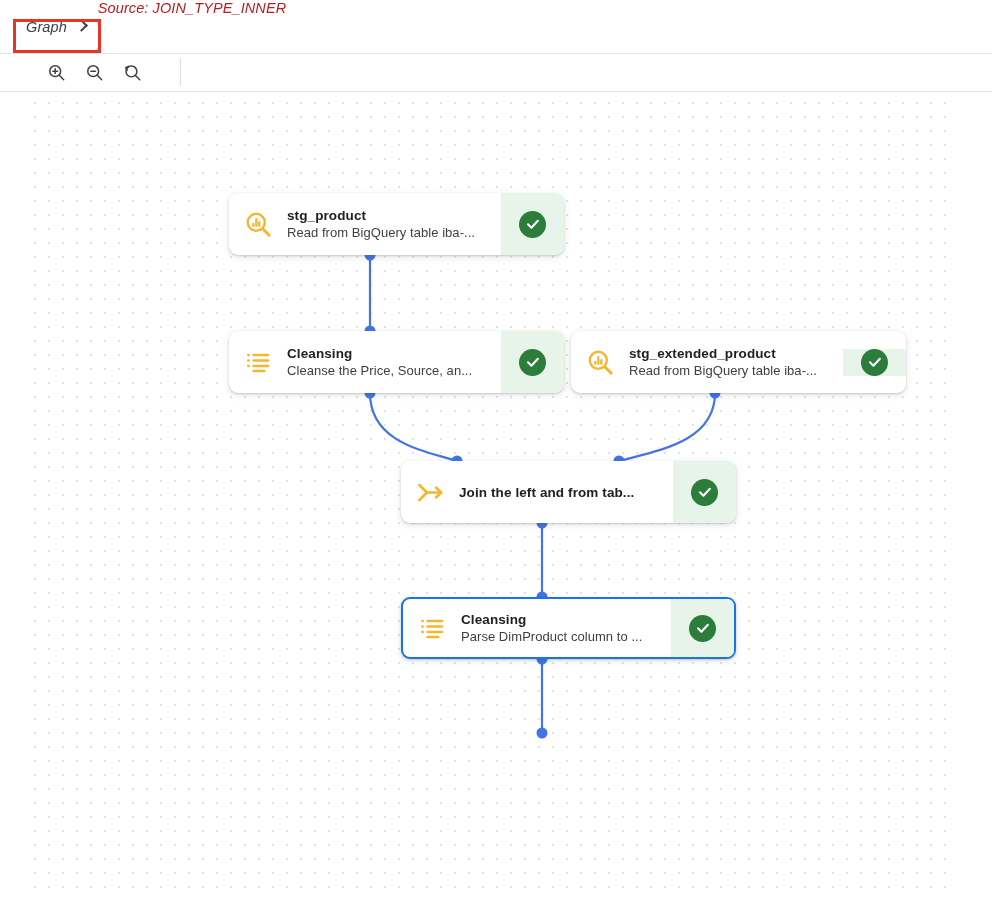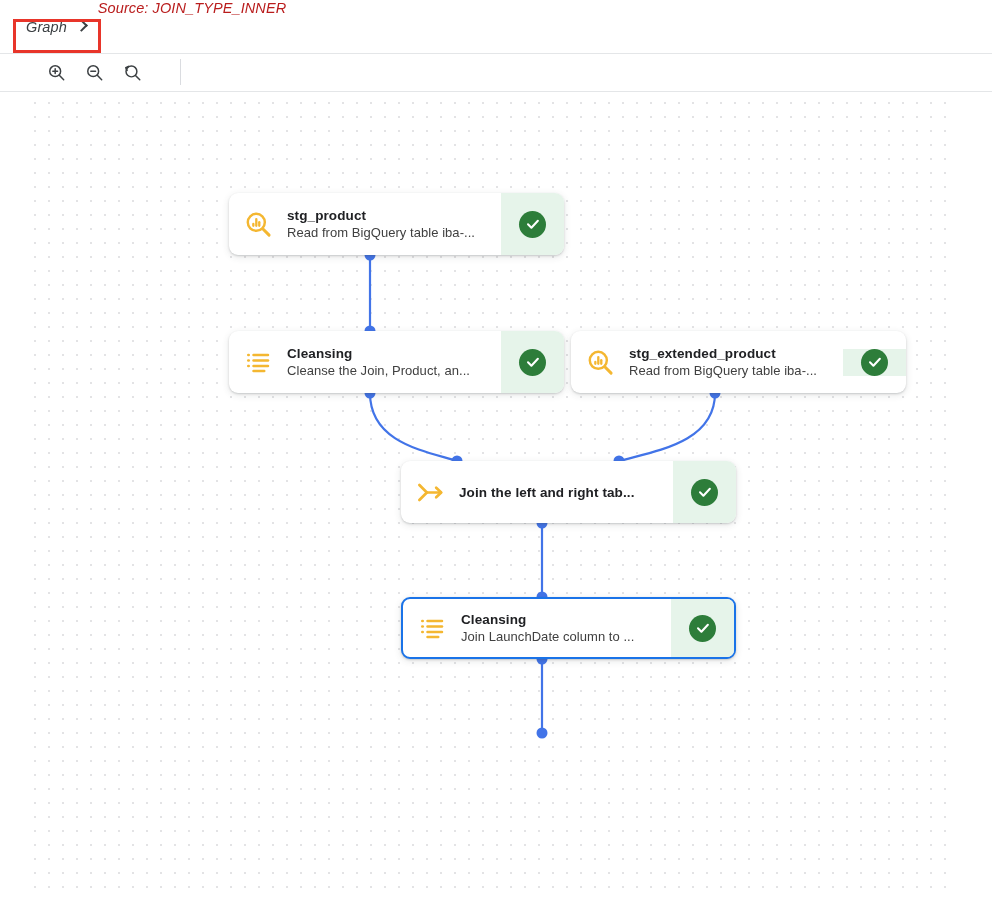--- a/index.html
+++ b/index.html
@@ -302,21 +302,21 @@
           <line x1="8.4" y1="6.4" x2="20" y2="6.4"></line>
           <line x1="4.2" y1="10.8" x2="4.6" y2="10.8"></line>
           <line x1="8.4" y1="10.8" x2="20" y2="10.8"></line>
           <line x1="4.2" y1="15.2" x2="4.6" y2="15.2"></line>
           <line x1="8.4" y1="15.2" x2="20" y2="15.2"></line>
           <line x1="8.4" y1="19.2" x2="17" y2="19.2"></line>
         </svg>
       </div>
       <div class="node-body">
         <div class="node-title">Cleansing</div>
-        <div class="node-sub">Cleanse the Join, Product, an...</div>
+        <div class="node-sub">Cleanse the Price, Source, an...</div>
       </div>
       <div class="node-status">
         <div class="status-circle">
           <svg width="16" height="16" viewBox="0 0 24 24" fill="none" stroke="#ffffff" stroke-width="3.1" stroke-linecap="round" stroke-linejoin="round">
             <polyline points="4.5,12.5 9.6,17.5 19.3,7.2"></polyline>
           </svg>
         </div>
       </div>
     </div>
 
@@ -345,21 +345,21 @@
 
     <div class="node" style="left:376px; top:368px; width:335px;">
       <div class="node-icon">
         <svg width="31" height="31" viewBox="0 0 24 24" fill="none" stroke="#f4b731" stroke-width="2.1" stroke-linecap="round" stroke-linejoin="round">
           <path d="M 3.4 6.2 L 9.2 12 L 3.4 17.8"></path>
           <line x1="9.2" y1="12" x2="20" y2="12"></line>
           <polyline points="16.4,8.3 20.3,12 16.4,15.7"></polyline>
         </svg>
       </div>
       <div class="node-body">
-        <div class="node-title">Join the left and right tab...</div>
+        <div class="node-title">Join the left and from tab...</div>
       </div>
       <div class="node-status">
         <div class="status-circle">
           <svg width="16" height="16" viewBox="0 0 24 24" fill="none" stroke="#ffffff" stroke-width="3.1" stroke-linecap="round" stroke-linejoin="round">
             <polyline points="4.5,12.5 9.6,17.5 19.3,7.2"></polyline>
           </svg>
         </div>
       </div>
     </div>
 
@@ -370,21 +370,21 @@
           <line x1="8.4" y1="6.4" x2="20" y2="6.4"></line>
           <line x1="4.2" y1="10.8" x2="4.6" y2="10.8"></line>
           <line x1="8.4" y1="10.8" x2="20" y2="10.8"></line>
           <line x1="4.2" y1="15.2" x2="4.6" y2="15.2"></line>
           <line x1="8.4" y1="15.2" x2="20" y2="15.2"></line>
           <line x1="8.4" y1="19.2" x2="17" y2="19.2"></line>
         </svg>
       </div>
       <div class="node-body">
         <div class="node-title">Cleansing</div>
-        <div class="node-sub">Join LaunchDate column to ...</div>
+        <div class="node-sub">Parse DimProduct column to ...</div>
       </div>
       <div class="node-status">
         <div class="status-circle">
           <svg width="16" height="16" viewBox="0 0 24 24" fill="none" stroke="#ffffff" stroke-width="3.1" stroke-linecap="round" stroke-linejoin="round">
             <polyline points="4.5,12.5 9.6,17.5 19.3,7.2"></polyline>
           </svg>
         </div>
       </div>
     </div>
 

